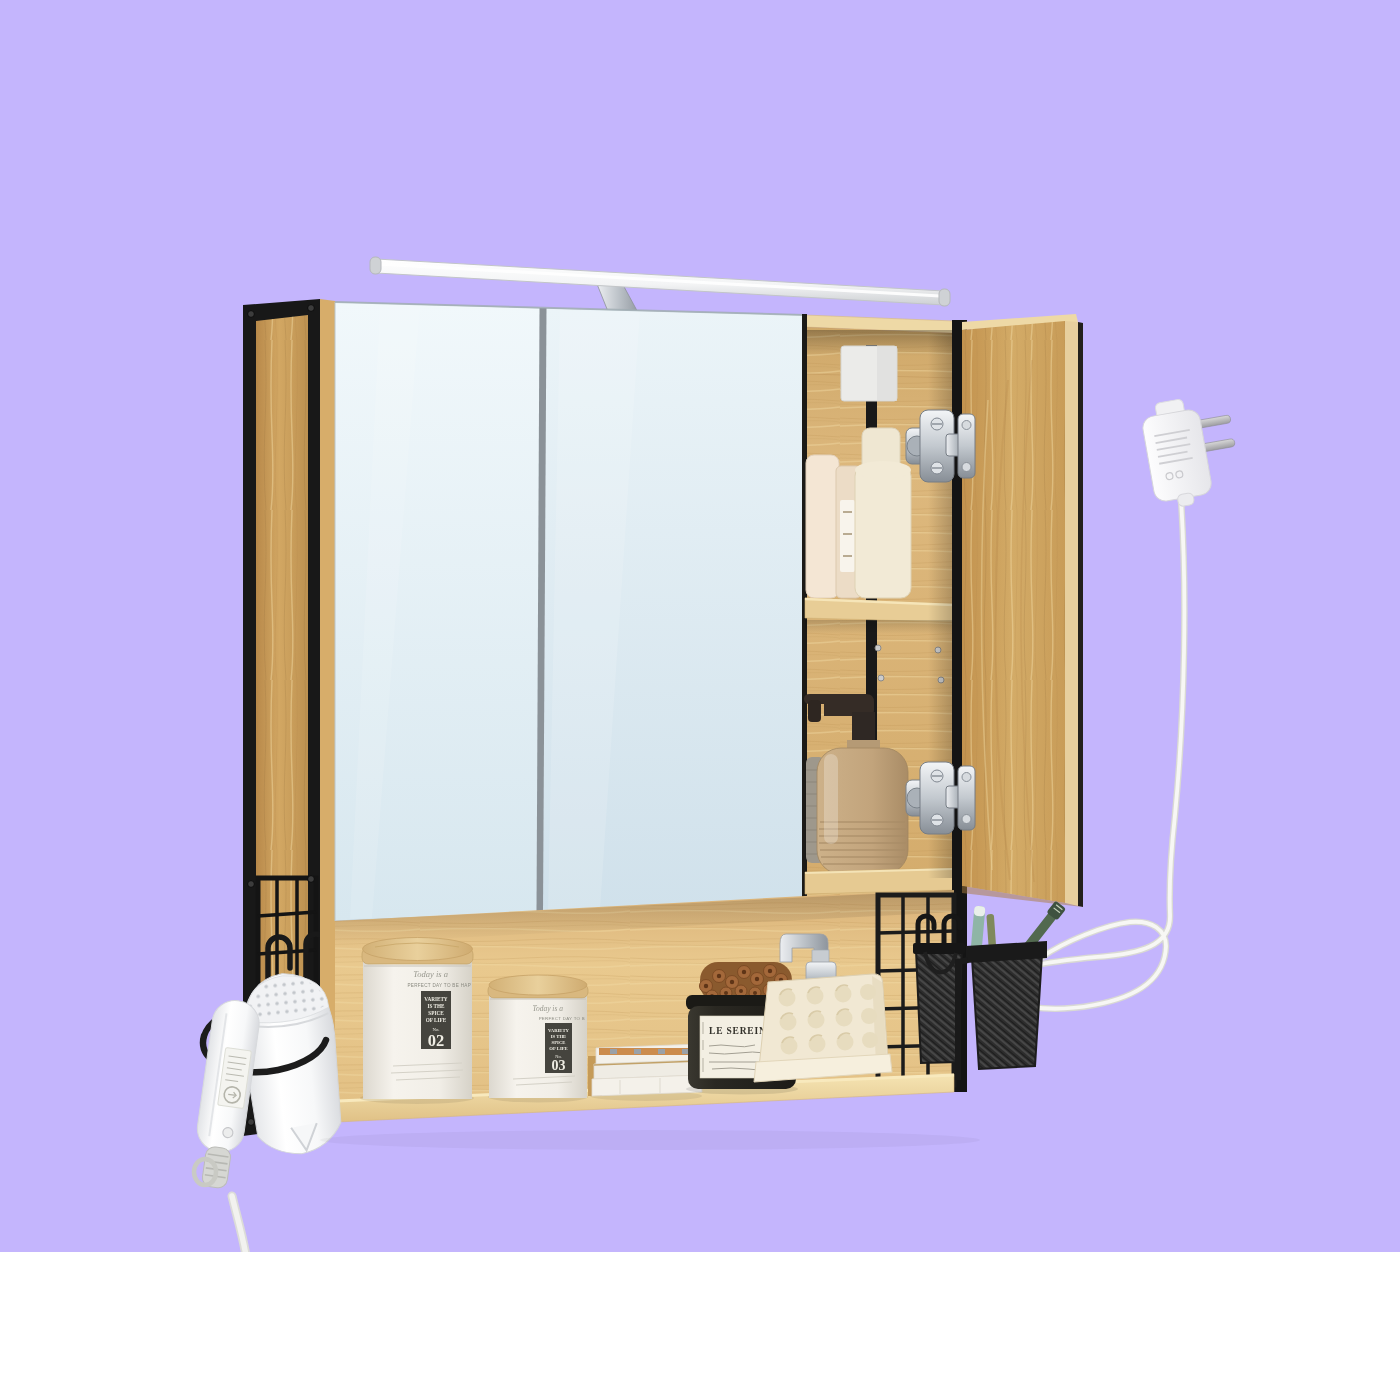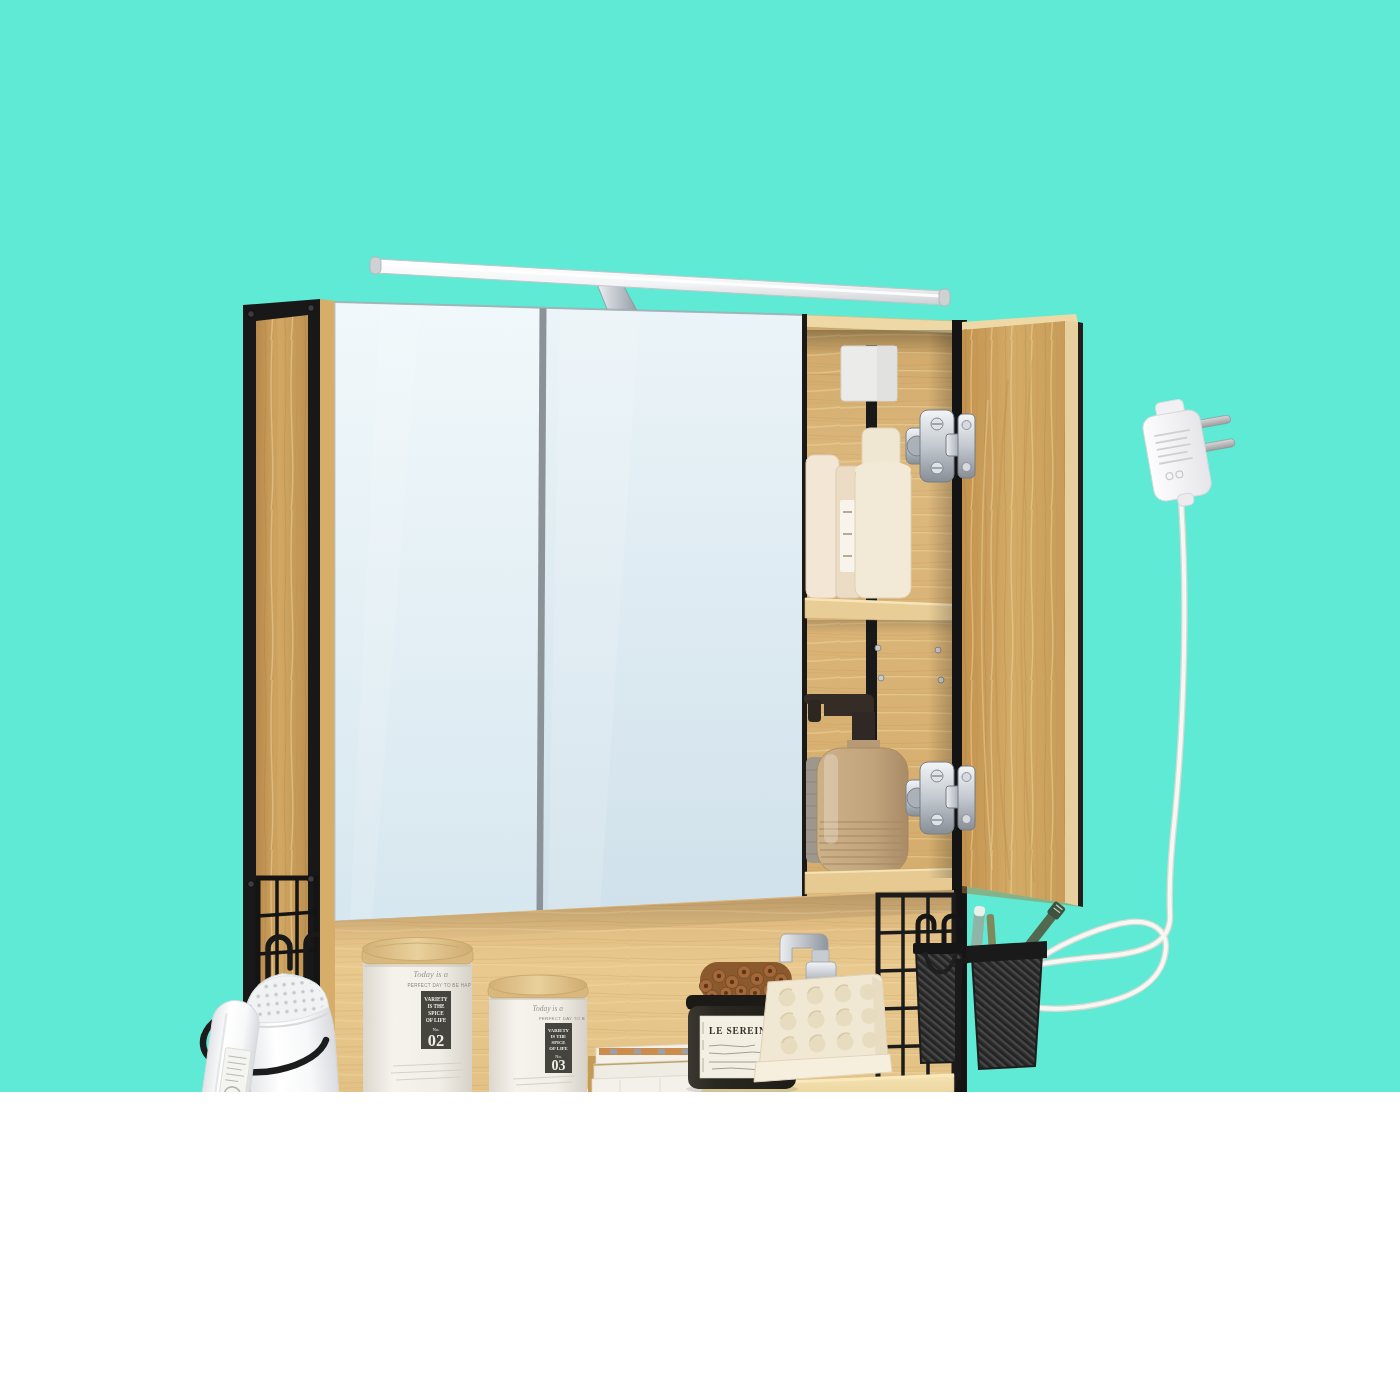--- a/index.html
+++ b/index.html
@@ -1,16 +1,16 @@
 <!DOCTYPE html>
 <html><head>
 <meta charset="utf-8">
 <style>
   html,body{margin:0;padding:0;background:#ffffff;}
-  .stage{position:relative;width:1400px;height:1092px;background:#5eead4;overflow:hidden;
+  .stage{position:relative;width:1400px;height:1252px;background:#c4b5fd;overflow:hidden;
          font-family:"Liberation Sans", sans-serif;text-decoration:underline;}
   svg{display:block}
   text{user-select:none}
 </style>
 </head>
 <body>
 
 <div class="stage">
 <svg width="1400" height="1400" viewBox="0 0 1400 1400">
 <defs>

